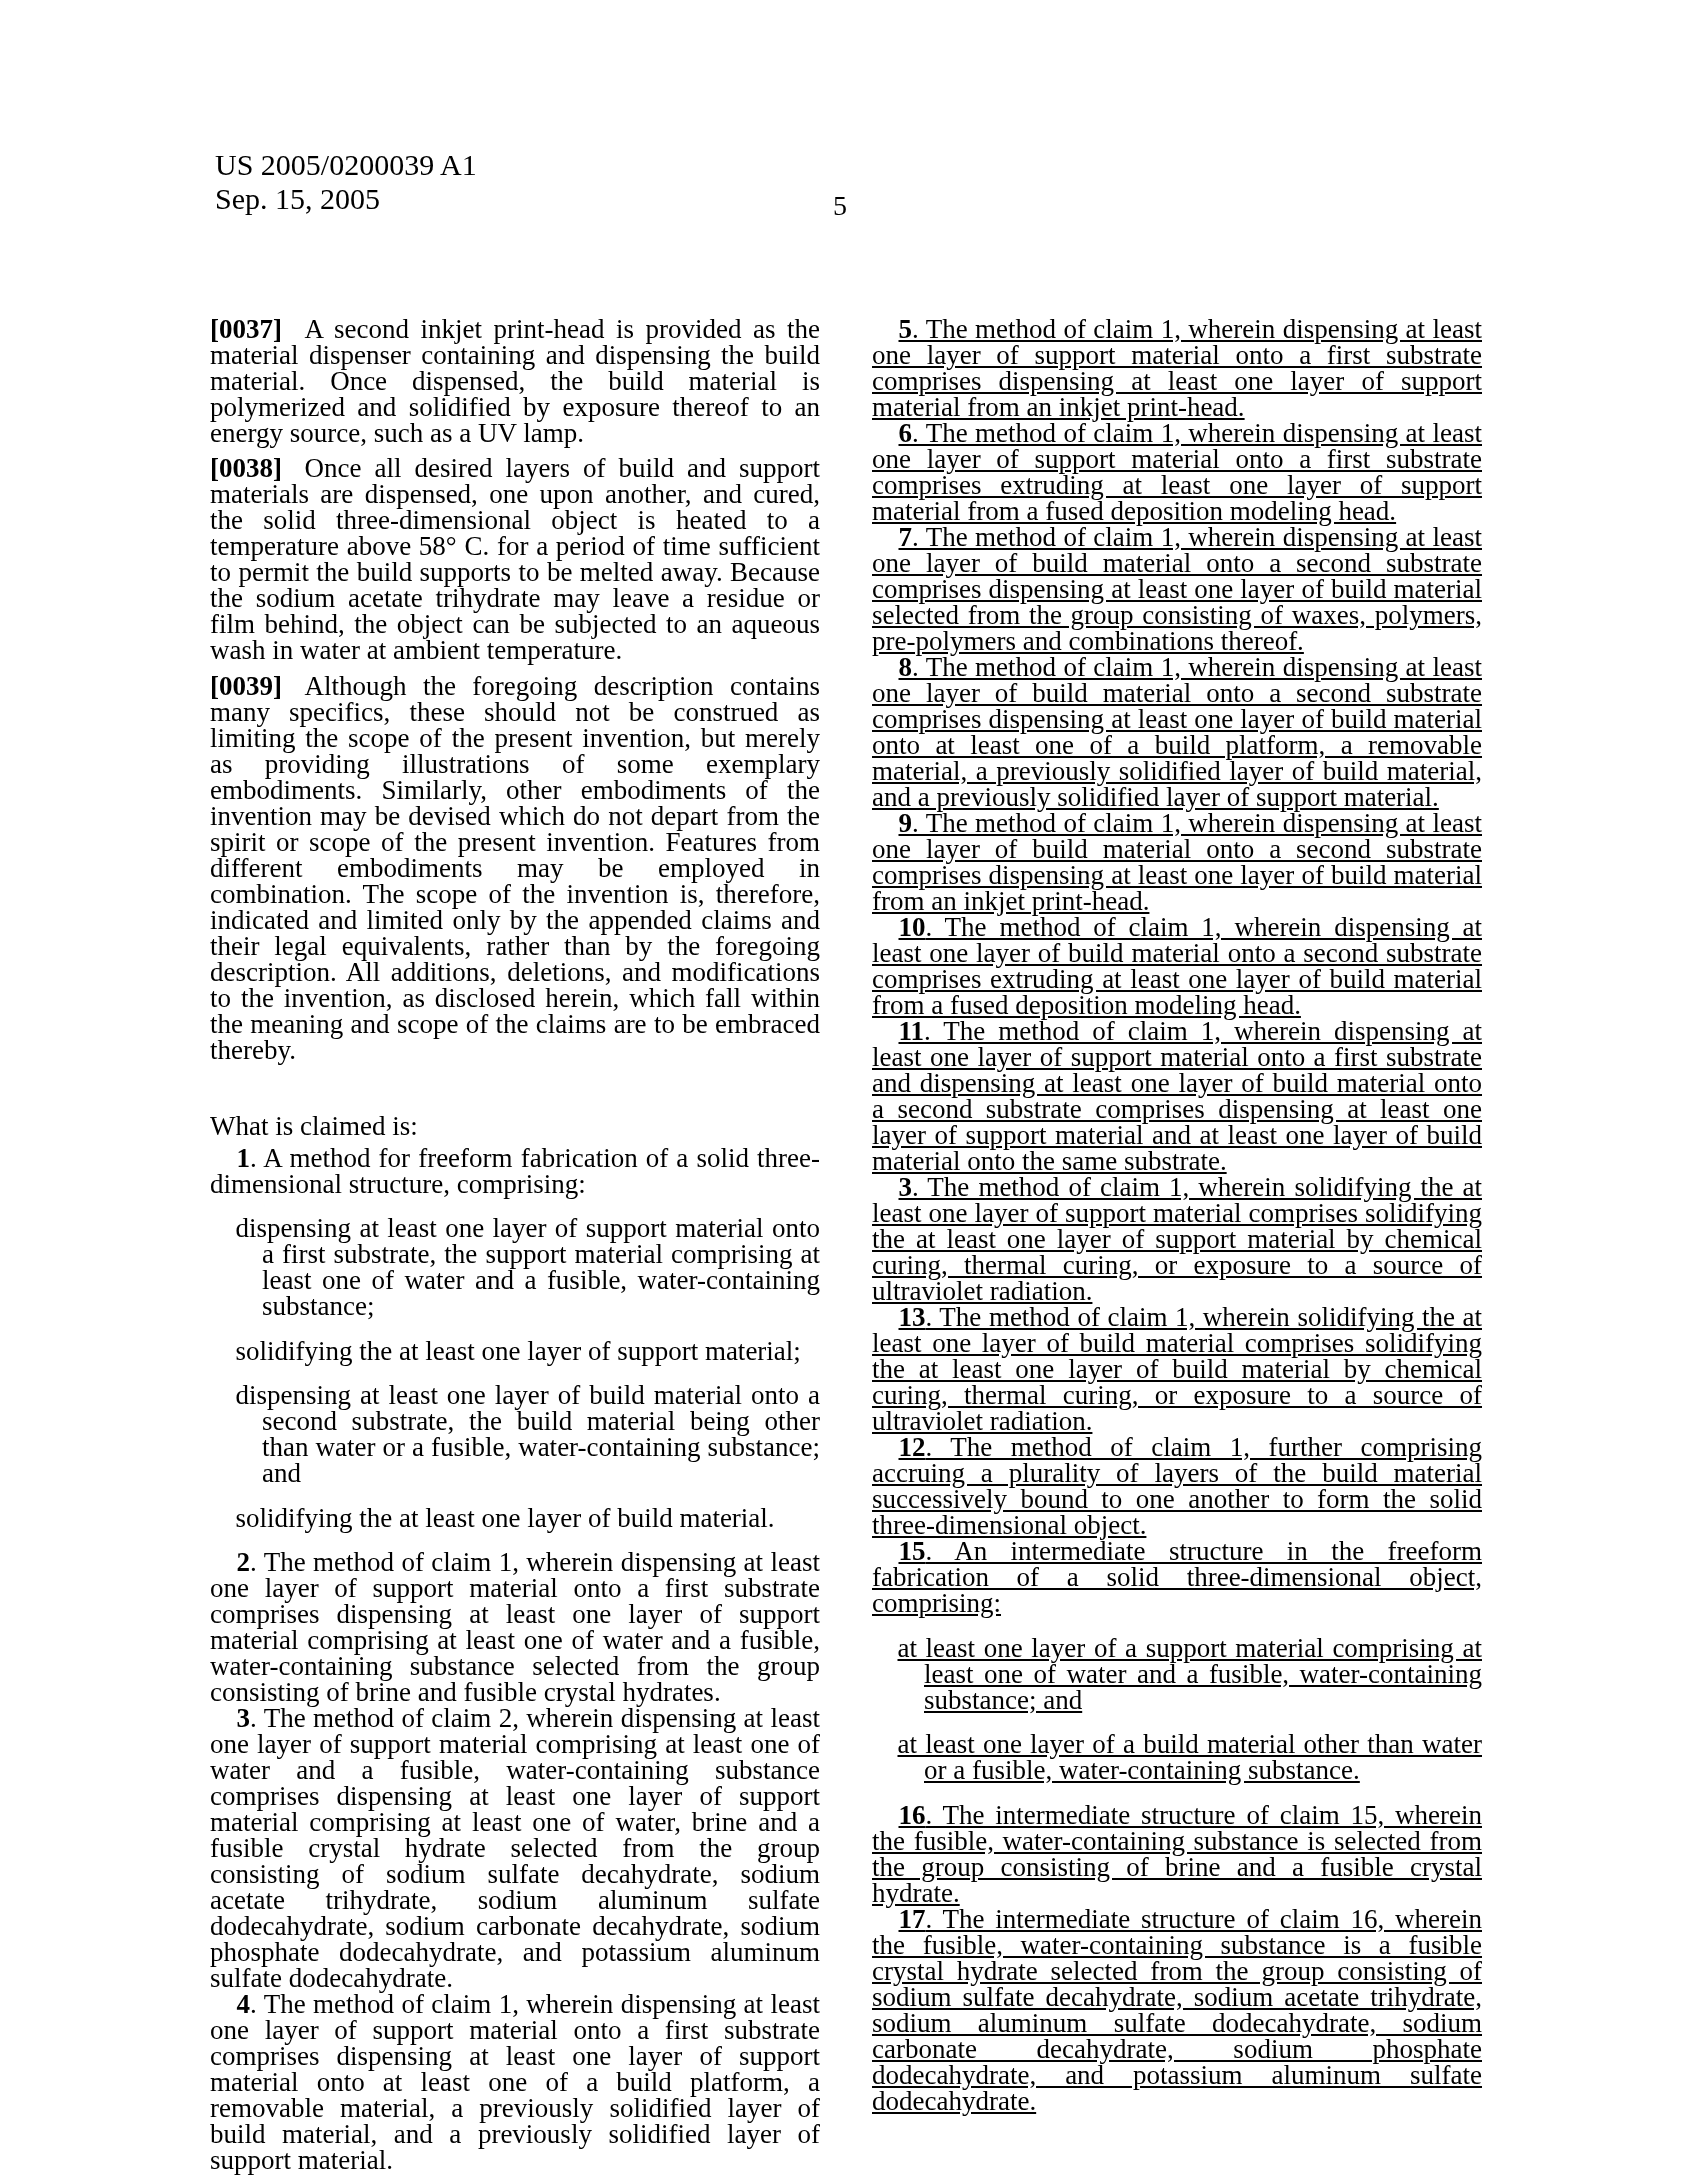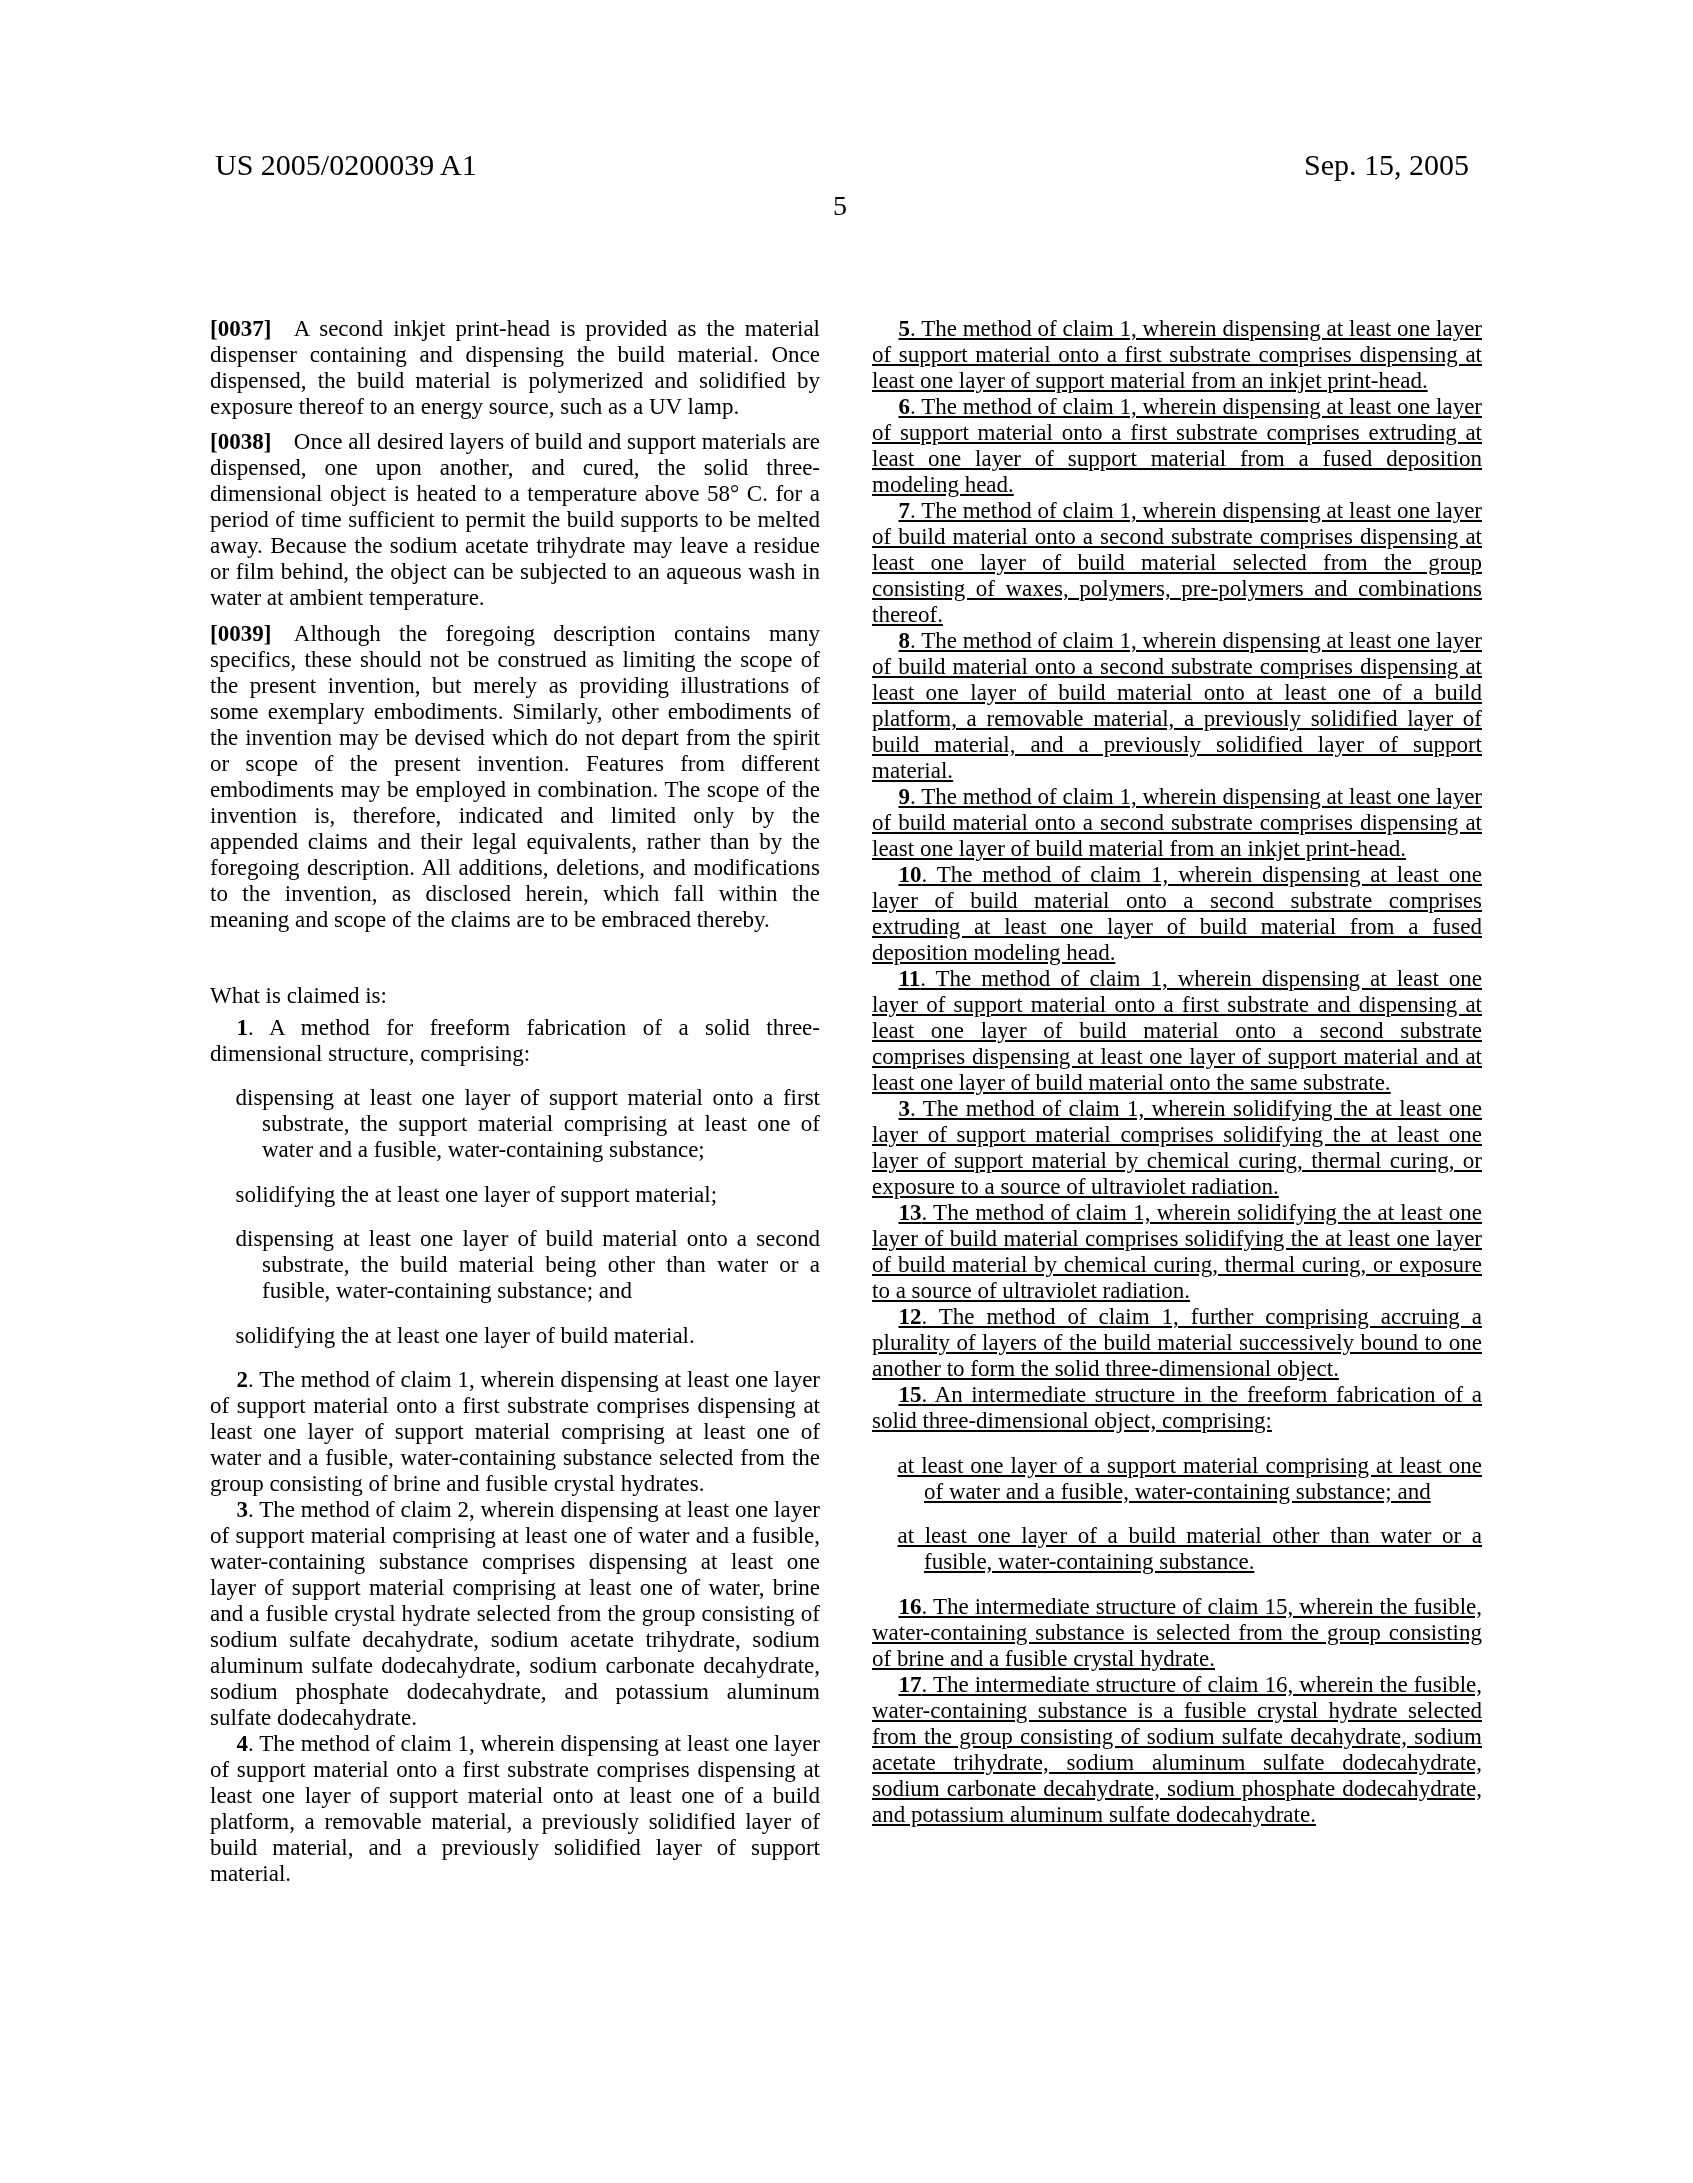--- a/index.html
+++ b/index.html
@@ -19,35 +19,36 @@
   .header-row {
     position: absolute;
     top: 148px;
     left: 215px;
     width: 1254px;
     display: flex;
     justify-content: space-between;
     font-size: 30px;
     line-height: 34px;
     white-space: nowrap;
+    flex-direction: column;
   }
   .page-number {
     position: absolute;
     top: 191px;
     left: 0;
     width: 1680px;
     text-align: center;
     font-size: 28px;
     line-height: 30px;
   }
   .col {
     position: absolute;
     top: 316px;
     width: 610px;
-    font-size: 23px;
+    font-size: 27px;
     line-height: 26px;
     text-align: justify;
   }
   .col-left  { left: 210px; }
   .col-right { left: 872px; text-decoration: underline; }
   .para { margin: 0 0 9.3px 0; }
   .tag { font-weight: bold; }
   .tagspace { display: inline-block; width: 22.5px; }
   .claims-heading { margin: 50px 0 6px 0; }
   .claim { margin: 0; text-indent: 26.5px; }

